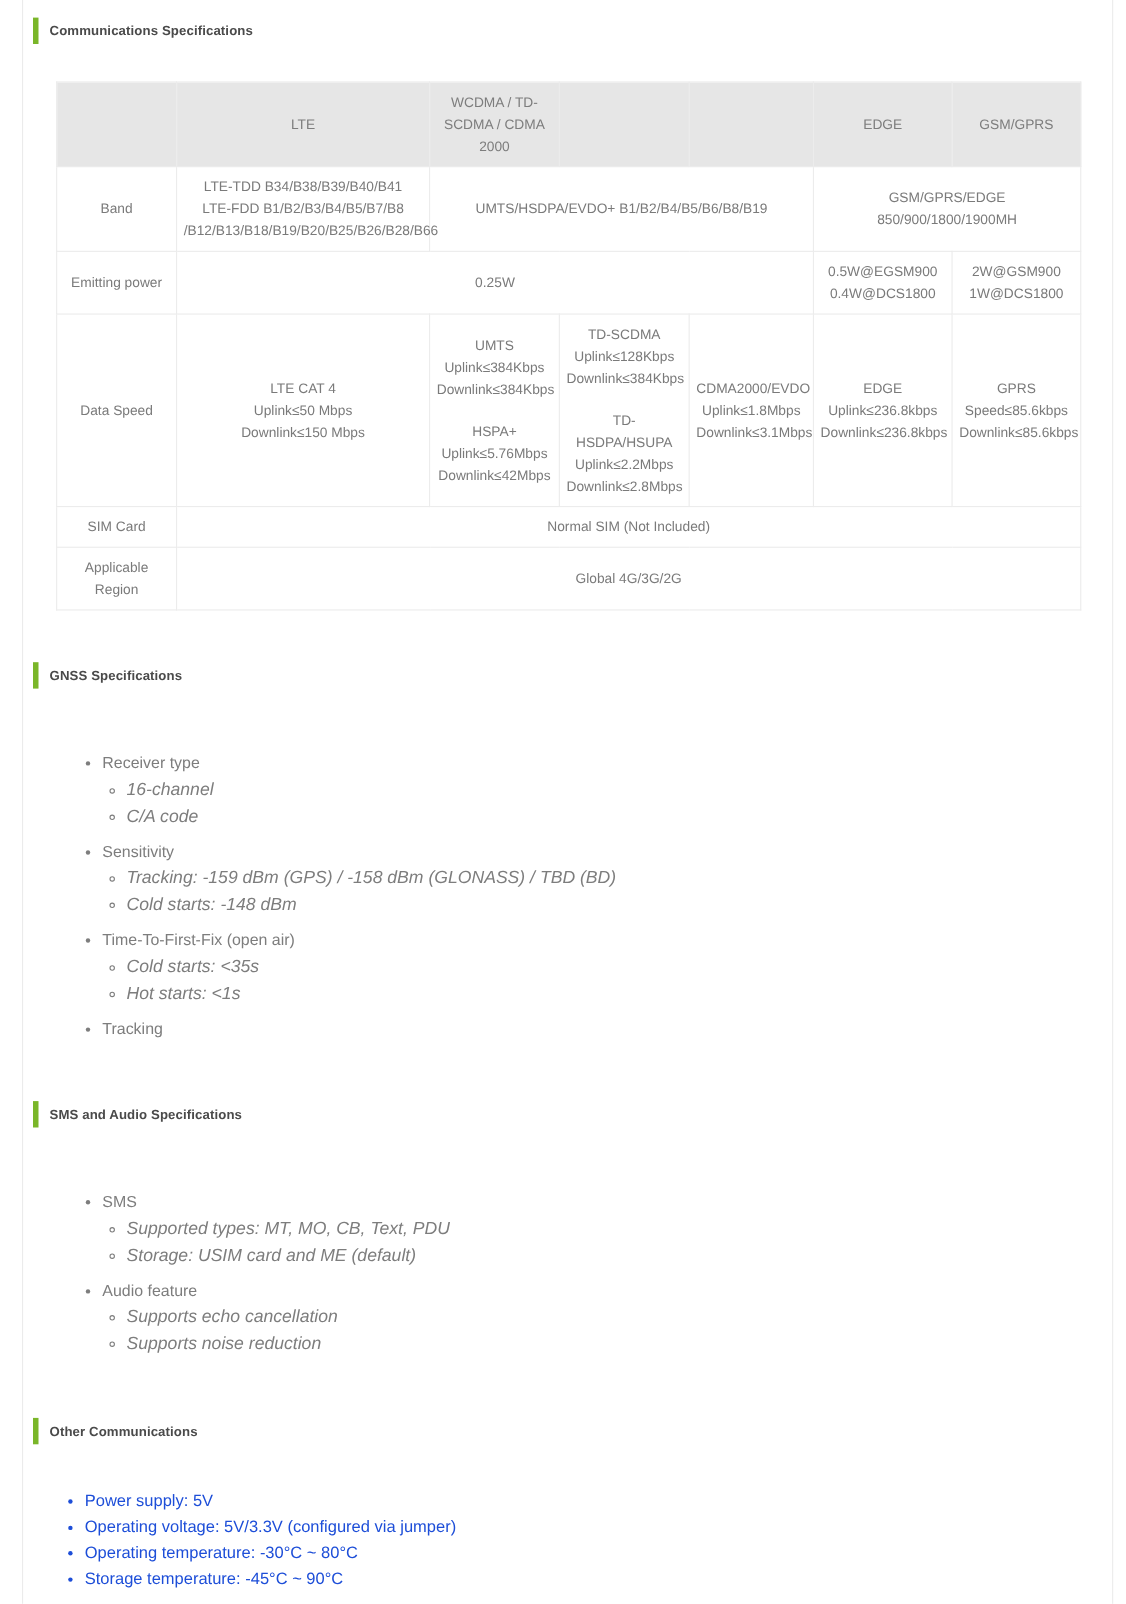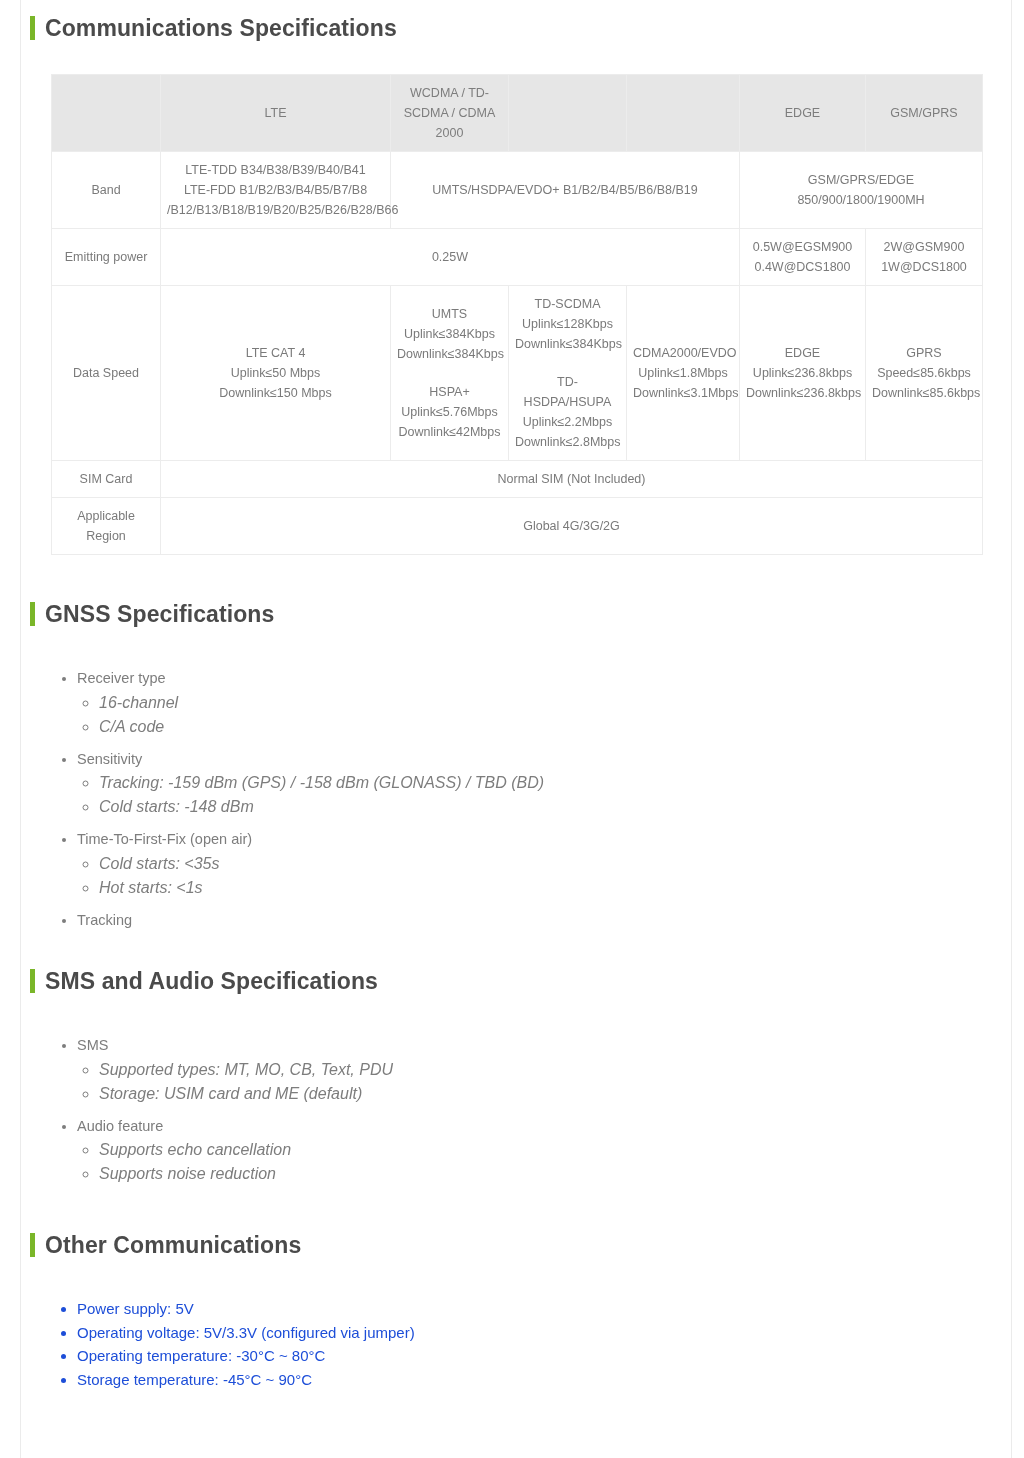--- a/index.html
+++ b/index.html
@@ -29,21 +29,21 @@
   .content {
     position: relative;
     padding: 0 30px 0 30px;
     width: 1024px;
   }
 
   
   .section-heading {
     display: flex;
     align-items: center;
-    font-size: 23px;
+    font-size: 12px;
     font-weight: bold;
     color: #4a4a4a;
     letter-spacing: 0.1px;
   }
   .heading-bar {
     display: inline-block;
     width: 5px;
     height: 24px;
     background: #7ab629;
     margin-right: 10px;
@@ -74,21 +74,21 @@
     height: 56px;
     font-size: 12.5px;
   }
   .spec-table tbody td { background: #ffffff; }
   .rowlabel { width: 109px; }
   .cellblock { display: block; }
   .cellgap { display: block; height: 18px; }
 
   
   ul.lvl1 {
-    margin: 0;
+    margin: 16px;
     padding-left: 47px;
     list-style-type: disc;
     font-size: 14.5px;
     line-height: 24.5px;
     color: #7d7d7d;
   }
   ul.lvl1 > li { margin: 0; padding: 0; }
   ul.lvl2 {
     margin: 0 0 8px 0;
     padding-left: 22px;

